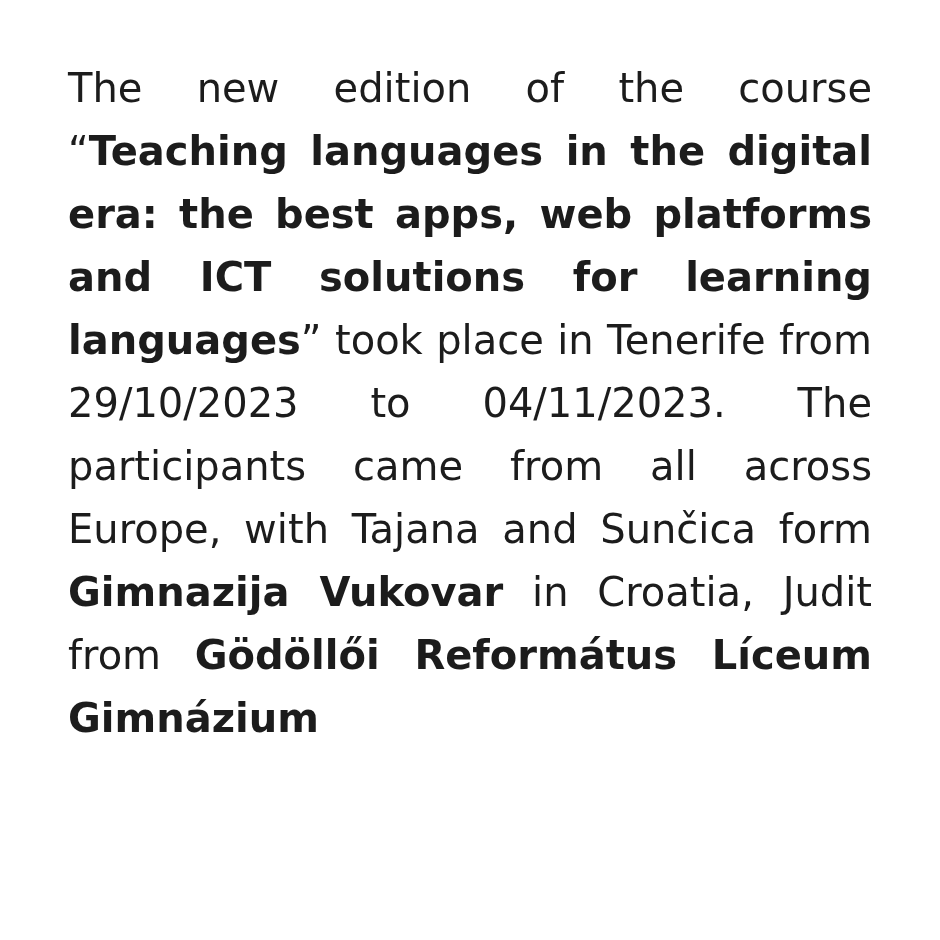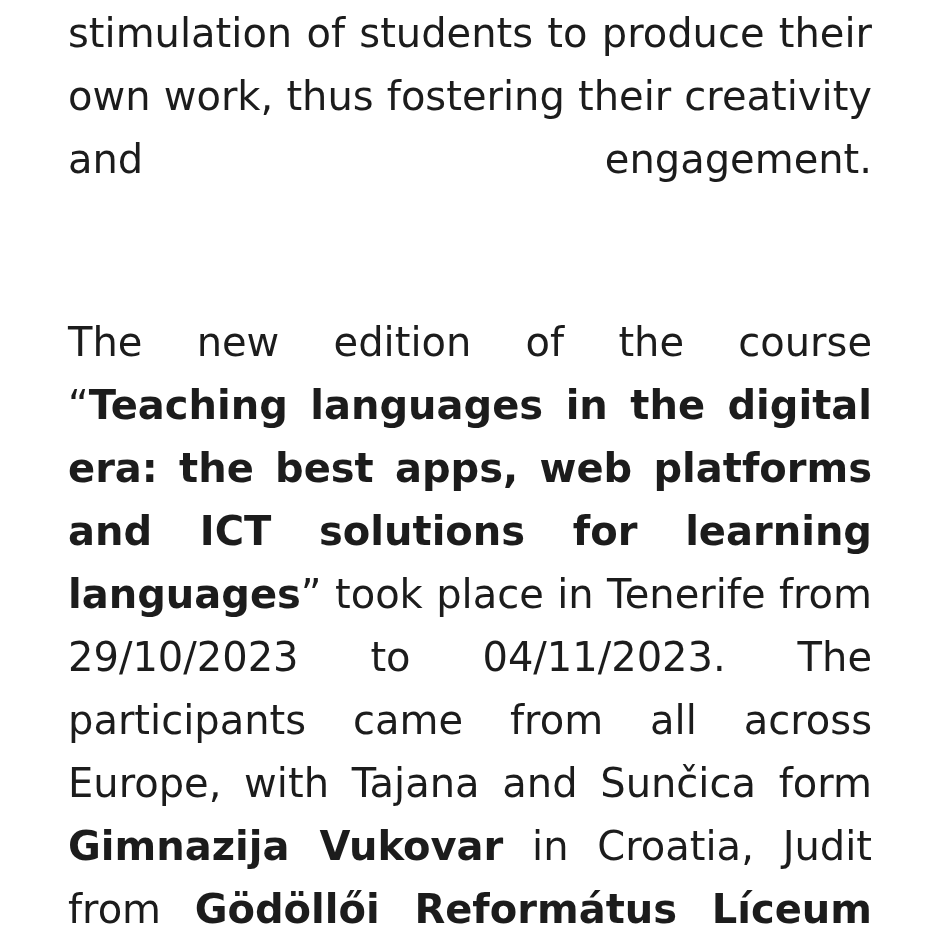--- a/index.html
+++ b/index.html
@@ -51,19 +51,18 @@
     content: "";
     display: inline-block;
     width: 100%;
   }
 </style>
 </head>
 <body>
 
 <div class="page">
 
-  <p class="para para-first justify-all"><span>stimulation of students to produce their own work, thus fostering their creativity and engagement.</span></p>
 
   <div class="gap"></div>
 
   <p class="para justify-all"><span>The new edition of the course “</span><span class="bold">Teaching languages in the digital era: the best apps, web platforms and ICT solutions for learning languages</span><span>” took place in Tenerife from 29/10/2023 to 04/11/2023. The participants came from all across Europe, with Tajana and Sunčica form </span><span class="bold">Gimnazija Vukovar</span><span> in Croatia, Judit from </span><span class="bold">Gödöllői Református Líceum Gimnázium</span></p>
 
 </div>
 
 </body></html>

